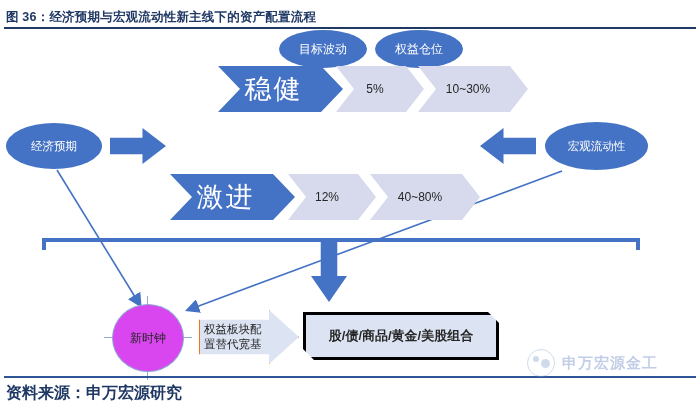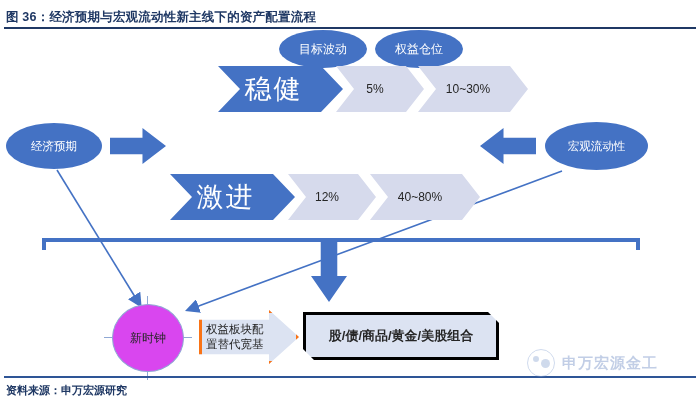--- a/index.html
+++ b/index.html
@@ -35,21 +35,21 @@
   
   .footer-rule{
     position:absolute;
     left:4px; top:376px;
     width:692px; height:2px;
     background:#2E5596;
   }
   .footer-text{
     position:absolute;
     left:6px; top:383px;
-    font-size:11px;
+    font-size:16px;
     font-weight:bold;
     color:#1F3864;
     white-space:nowrap;
   }
 
   
   .watermark{
     position:absolute;
     left:527px; top:346px;
     width:165px; height:34px;
@@ -201,21 +201,21 @@
     width:88px; height:1px;
     background:#8FA8D4;
   }
 
   
   #sub-arrow{
     position:absolute;
     left:199px; top:310px;
     width:100px; height:54px;
     background:#DCE3F2;
-    border:3px solid #f97316;
+    border:1px solid #f97316;
     box-sizing:border-box;
     clip-path:polygon(0 18%, 70% 18%, 70% 0, 100% 50%, 70% 100%, 70% 82%, 0 82%);
     display:flex;
     align-items:center;
     justify-content:flex-start;
   }
   .sub-text{
     font-size:11.5px;
     color:#262626;
     line-height:15px;

